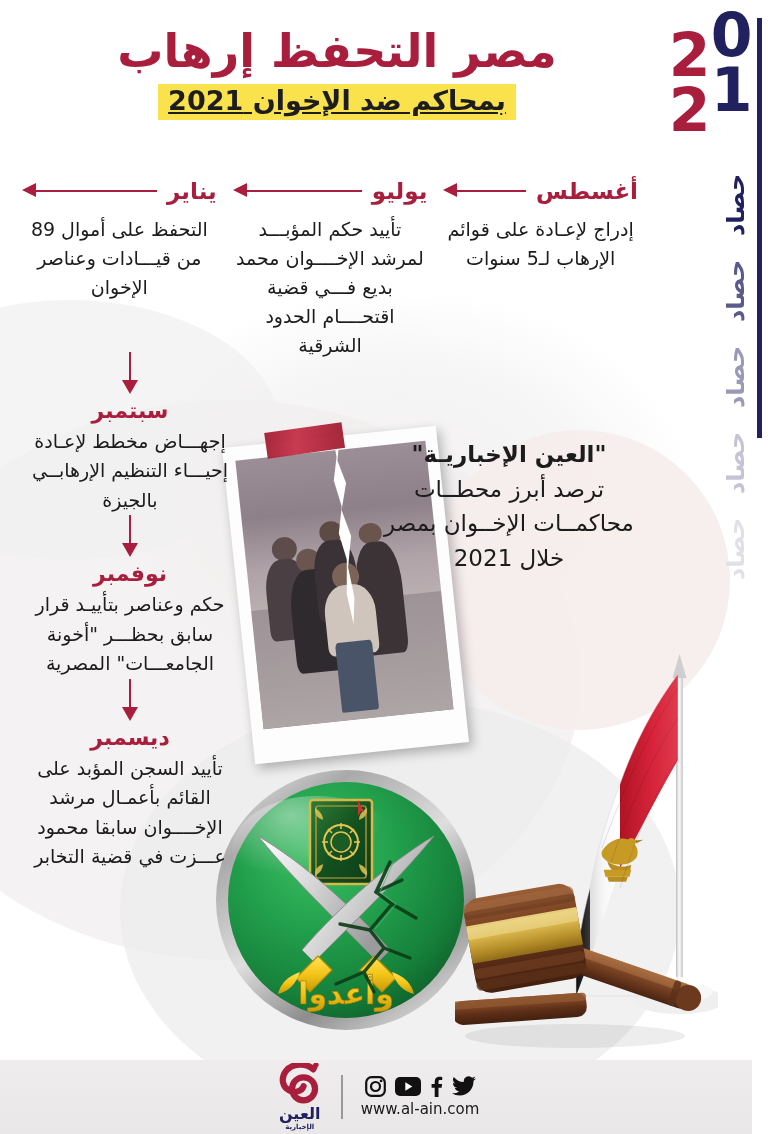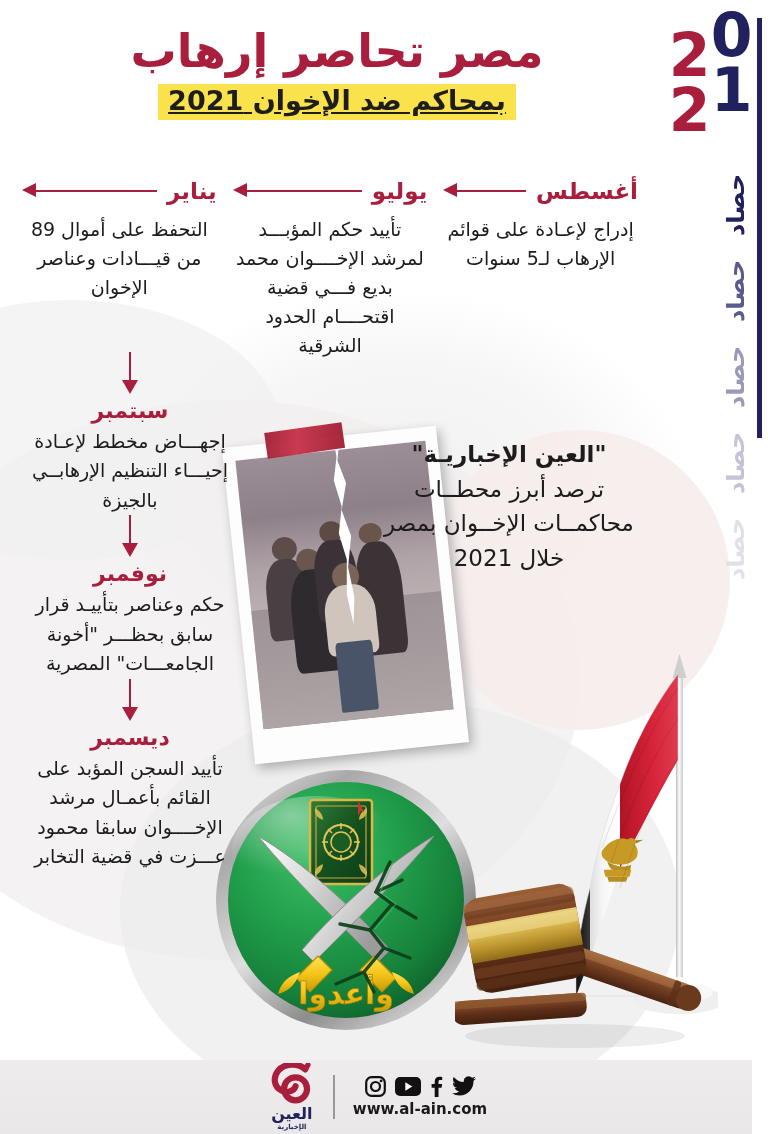--- a/index.html
+++ b/index.html
@@ -397,21 +397,21 @@
   }
   .social-icons {
     display: flex;
     flex-direction: row;
     gap: 9px;
     align-items: center;
   }
   .social-icons svg { display: block; }
   .site-url {
     font-size: 15px;
-    font-weight: 700;
+    font-weight: 400;
     color: #1a1a1a;
     direction: ltr;
   }
 </style>
 </head>
 <body>
 
 <div id="page">
 
   <div class="swoosh swoosh-a"></div>
@@ -432,21 +432,21 @@
     <div class="hasad-stack">
       <div class="hasad h1">حصاد</div>
       <div class="hasad h2">حصاد</div>
       <div class="hasad h3">حصاد</div>
       <div class="hasad h4">حصاد</div>
       <div class="hasad h5">حصاد</div>
     </div>
   </div>
 
   <div class="header">
-    <div class="main-title">مصر تحاصر إرهاب</div>
+    <div class="main-title">مصر التحفظ إرهاب</div>
     <div class="sub-title-wrap">
       <span class="sub-title">بمحاكم ضد الإخوان 2021</span>
     </div>
   </div>
 
   <div class="top-row">
 
     <div class="month-col">
       <div class="month-head">
         <span class="month-label">أغسطس</span>

